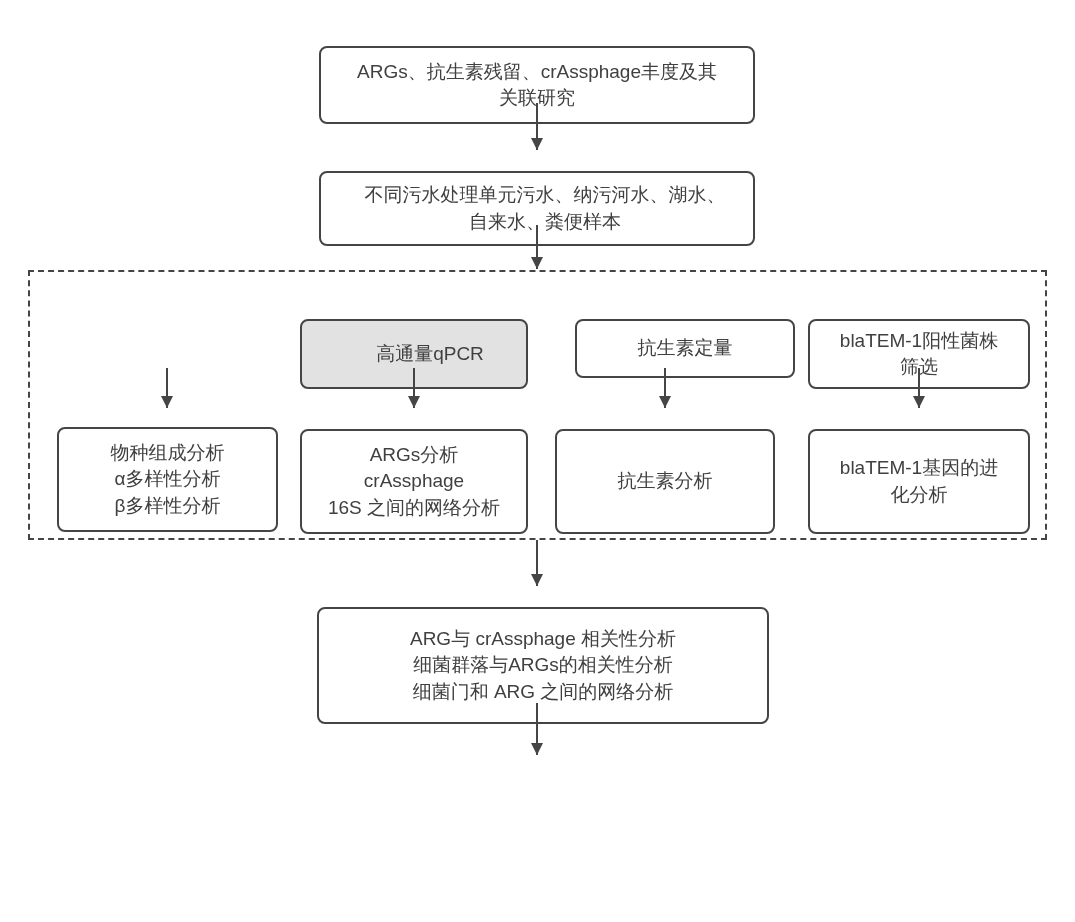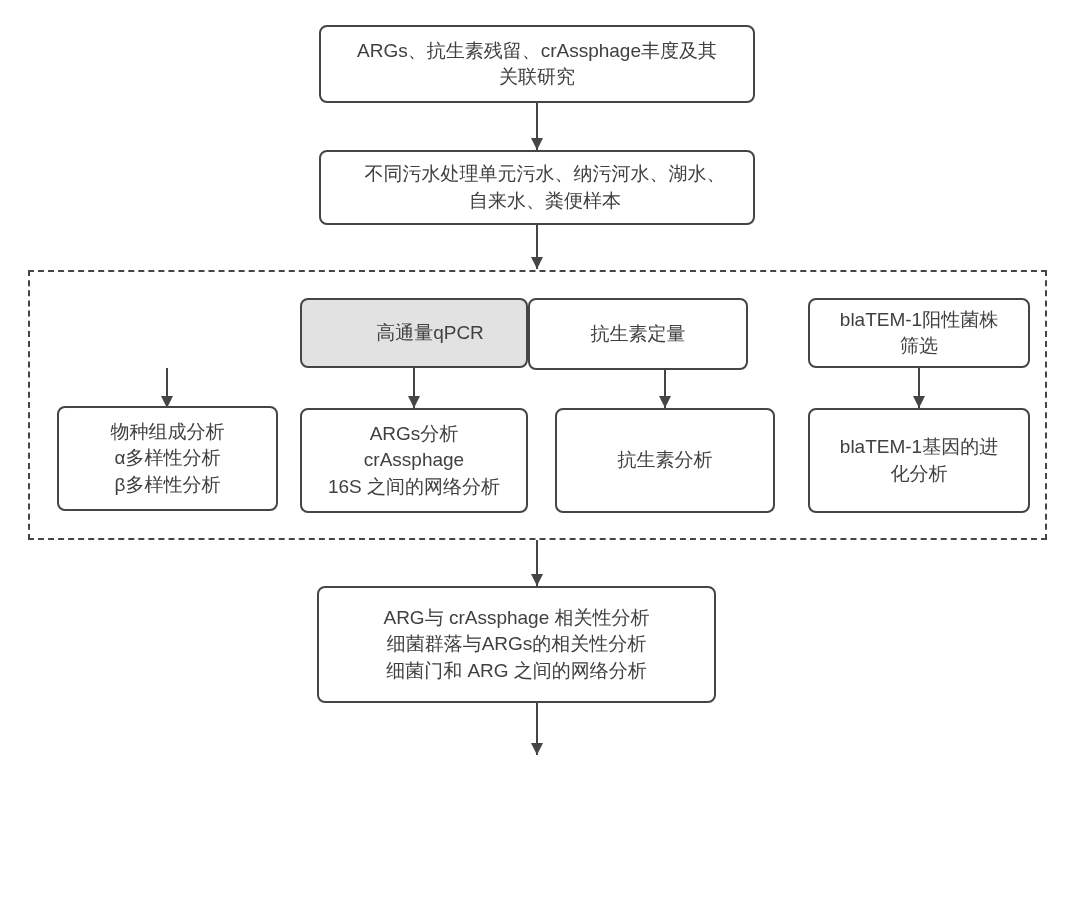--- a/index.html
+++ b/index.html
@@ -19,20 +19,21 @@
     border-radius: 8px;
     background: #ffffff;
     display: flex;
     align-items: center;
     justify-content: center;
     text-align: center;
     white-space: pre-line;
     font-size: 19px;
     line-height: 1.38;
     color: #404040;
+    margin-top: 21px;
   }
   .box.grey { background: #e2e2e2; }
   .dashed {
     position: absolute;
     box-sizing: border-box;
     border: 2px dashed #454545;
     background: transparent;
   }
   .arrow {
     position: absolute;
@@ -75,41 +76,41 @@
   <div class="arrow" style="left:536px; top:103px; height:47px;"></div>
 
   <div class="box" style="left:319px; top:150px; width:436px; height:75px;padding-left:16px;">不同污水处理单元污水、纳污河水、湖水、
 自来水、粪便样本</div>
 
   <div class="arrow" style="left:536px; top:225px; height:44px;"></div>
 
   <div class="dashed" style="left:28px; top:270px; width:1019px; height:270px;"></div>
 
   <div class="box grey" style="left:300px; top:298px; width:228px; height:70px;padding-left:32px;">高通量qPCR</div>
-  <div class="box" style="left:528px; top:298px; width:220px; height:72px;text-align:right;">抗生素定量</div>
+  <div class="box" style="left:575px; top:298px; width:220px; height:59px;text-align:right;">抗生素定量</div>
   <div class="box" style="left:808px; top:298px; width:222px; height:70px;">blaTEM-1阳性菌株
 筛选</div>
 
   <div class="arrow" style="left:166px; top:368px; height:40px;"></div>
   <div class="arrow" style="left:413px; top:368px; height:40px;"></div>
   <div class="arrow" style="left:664px; top:368px; height:40px;"></div>
   <div class="arrow" style="left:918px; top:368px; height:40px;"></div>
 
   <div class="box" style="left:57px; top:406px; width:221px; height:105px;">物种组成分析
 α多样性分析
 β多样性分析</div>
   <div class="box" style="left:300px; top:408px; width:228px; height:105px;">ARGs分析
 crAssphage
 16S 之间的网络分析</div>
   <div class="box" style="left:555px; top:408px; width:220px; height:105px;">抗生素分析</div>
   <div class="box" style="left:808px; top:408px; width:222px; height:105px;">blaTEM-1基因的进
 化分析</div>
 
   <div class="arrow" style="left:536px; top:540px; height:46px;"></div>
 
-  <div class="box" style="left:317px; top:586px; width:399px; height:117px;">ARG与 crAssphage 相关性分析
+  <div class="box" style="left:317px; top:586px; width:452px; height:117px;">ARG与 crAssphage 相关性分析
 细菌群落与ARGs的相关性分析
 细菌门和 ARG 之间的网络分析</div>
 
   <div class="arrow" style="left:536px; top:703px; height:52px;"></div>
 
 
 </div>
 
 </body></html>

